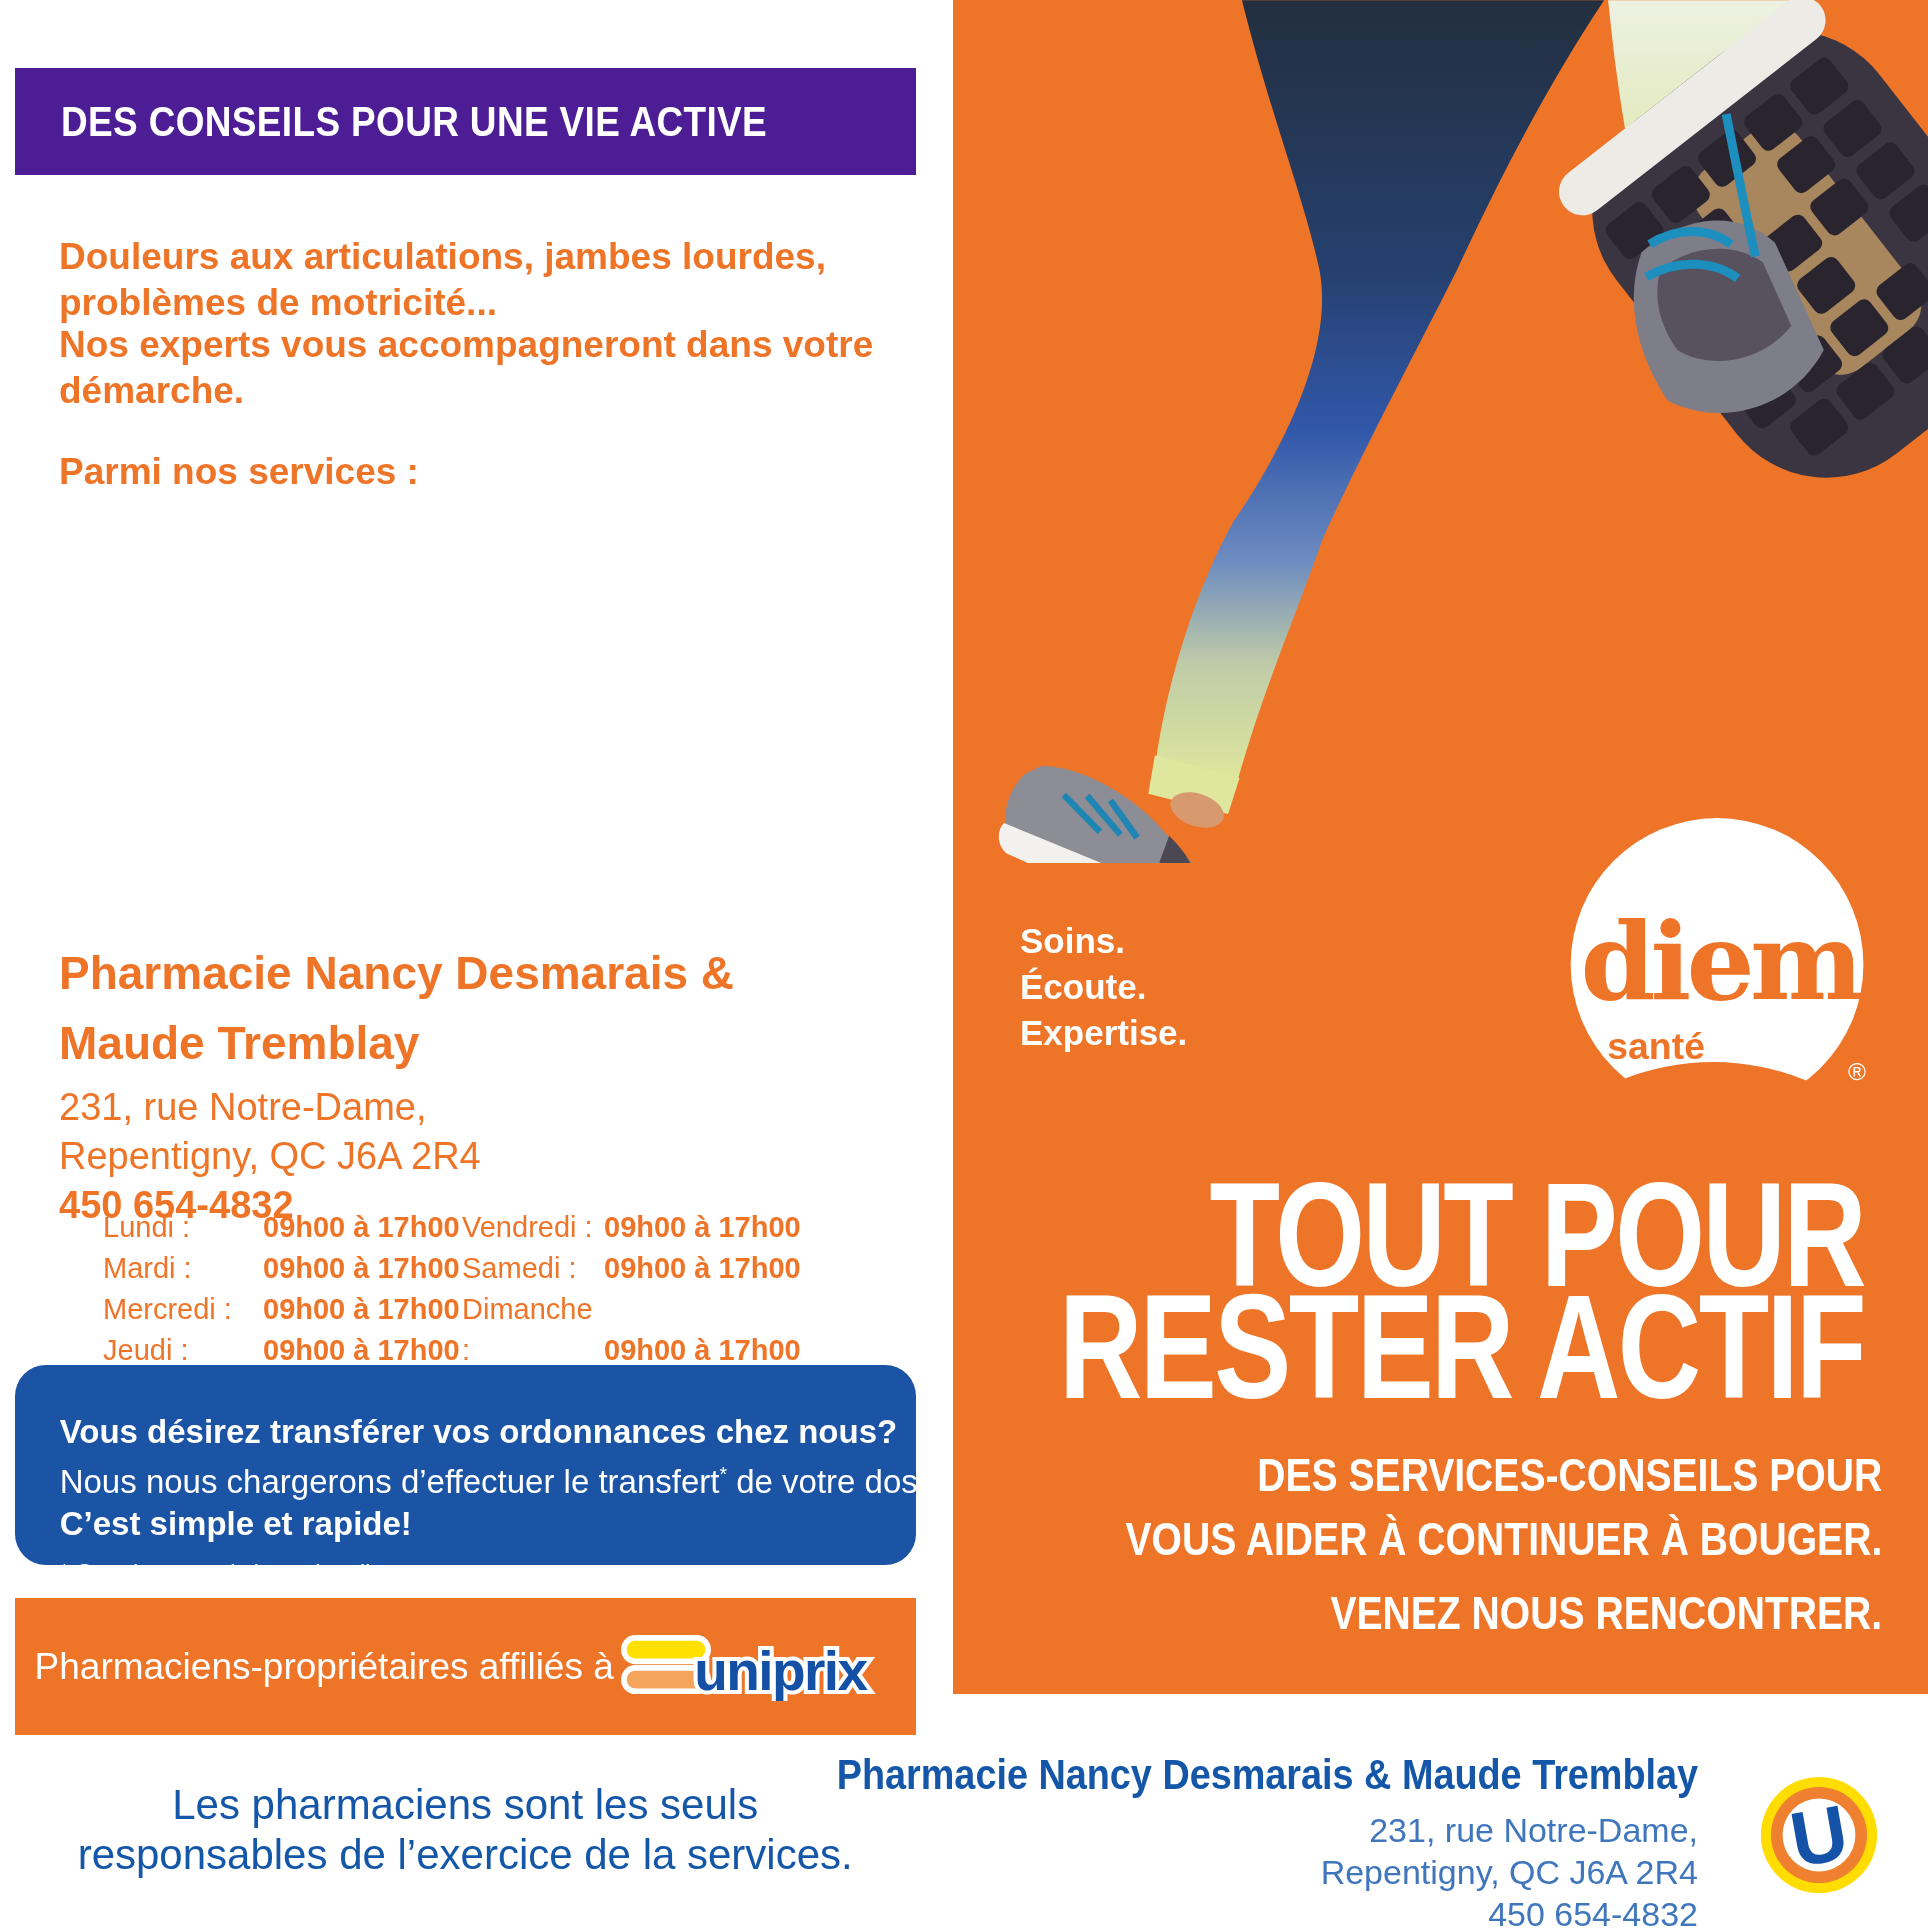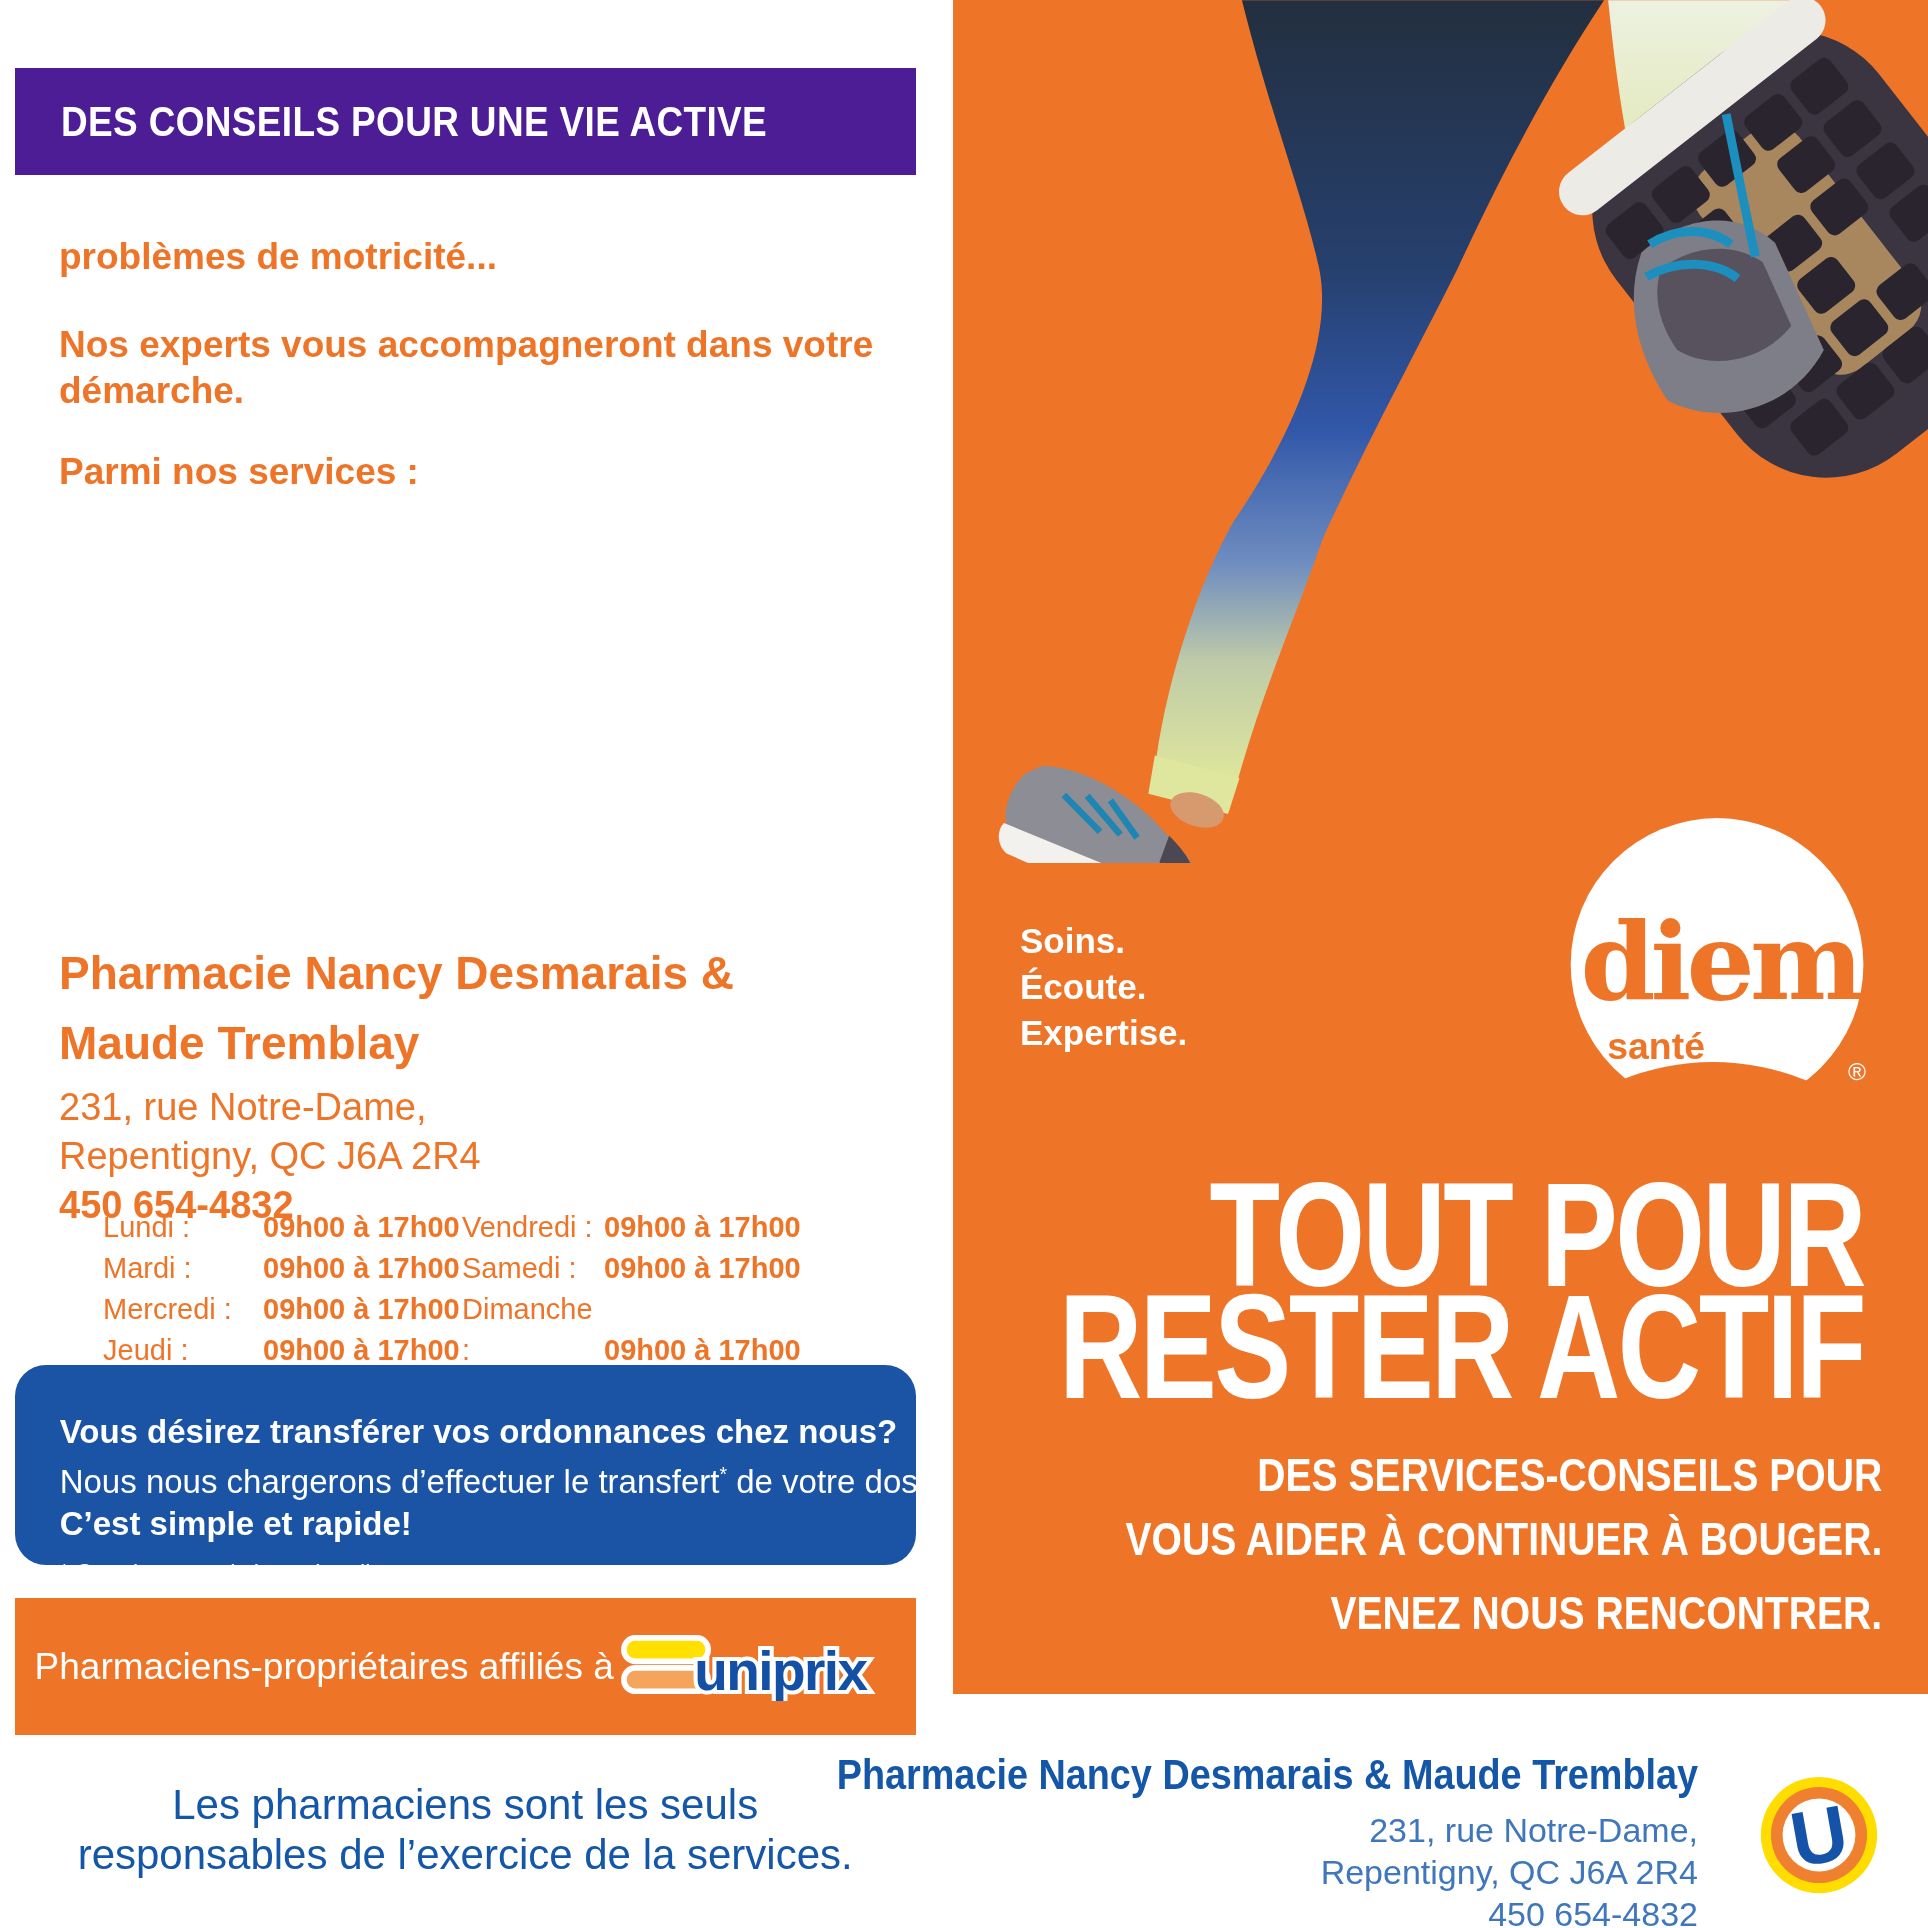--- a/index.html
+++ b/index.html
@@ -66,20 +66,21 @@
 
 <div class="page">
 
   <div>
 
     <div class="header-bar">
       <span class="t">DES CONSEILS POUR UNE VIE ACTIVE</span>
     </div>
 
     <div class="orange-par" id="p1">
+      <div>Douleurs aux articulations, jambes lourdes,</div>
       <div>problèmes de motricité...</div>
     </div>
     <div class="orange-par" id="p2">
       <div>Nos experts vous accompagneront dans votre</div>
       <div>démarche.</div>
     </div>
     <div class="orange-par" id="services">
       <div>Parmi nos services :</div>
     </div>
 

